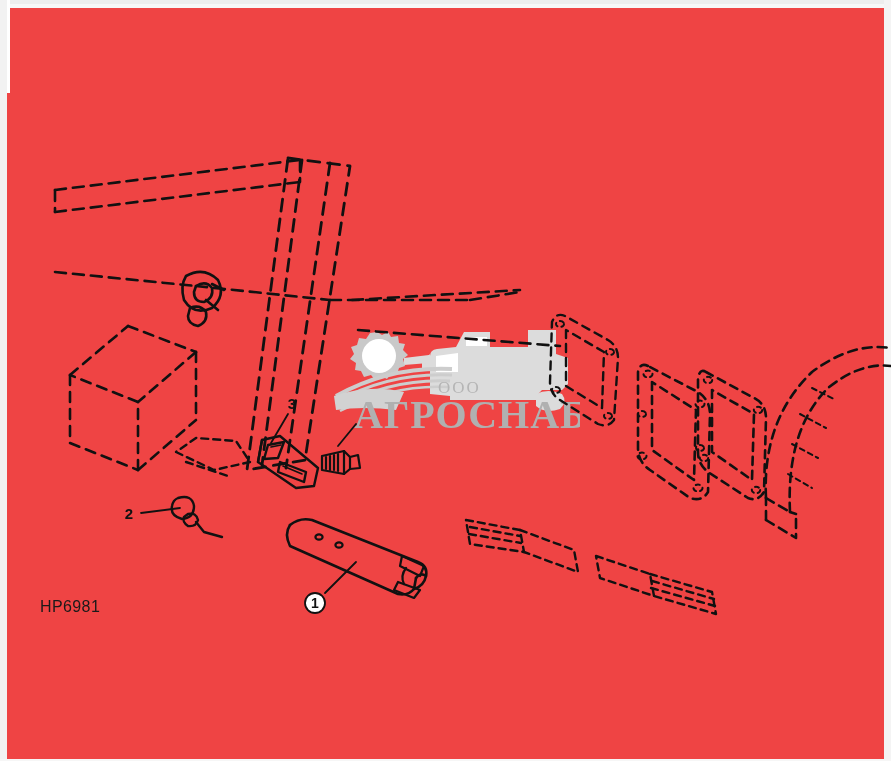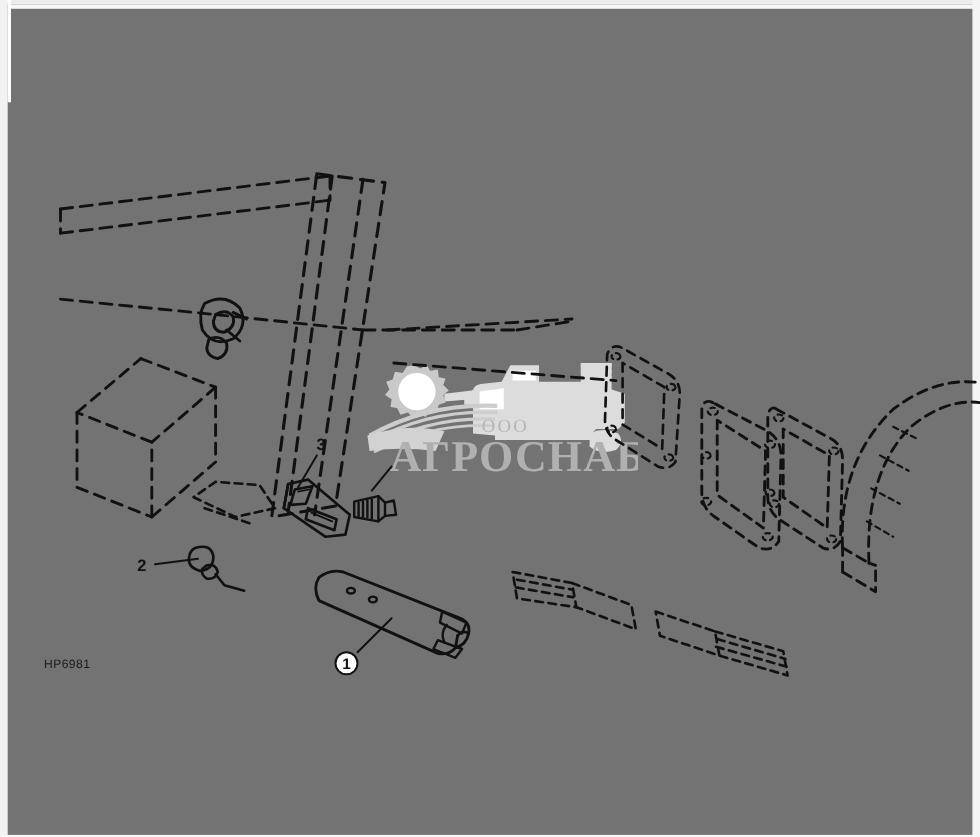--- a/index.html
+++ b/index.html
@@ -8,21 +8,21 @@
     padding: 0;
     background: #ffffff;
   }
   body {
     font-family: "Liberation Sans", sans-serif;
   }
   .page {
     position: relative;
     width: 891px;
     height: 761px;
-    background: #737373;
+    background: #ef4444;
     overflow: hidden;
     box-sizing: border-box;
   }
   
   .edge-left {
     position: absolute;
     left: 0; top: 0;
     width: 7px; height: 761px;
     background: #f2f2f2;
   }
@@ -67,21 +67,21 @@
     top: 310px;
     width: 250px;
     height: 125px;
     pointer-events: none;
   }
   .drawing-code {
     position: absolute;
     left: 40px;
     top: 598px;
     font-family: "Liberation Sans", sans-serif;
-    font-size: 11px;
+    font-size: 16px;
     letter-spacing: 0.4px;
     color: #1a1a1a;
   }
   .callout-text {
     font-family: "Liberation Sans", sans-serif;
     font-weight: bold;
   }
 </style>
 </head>
 <body>

